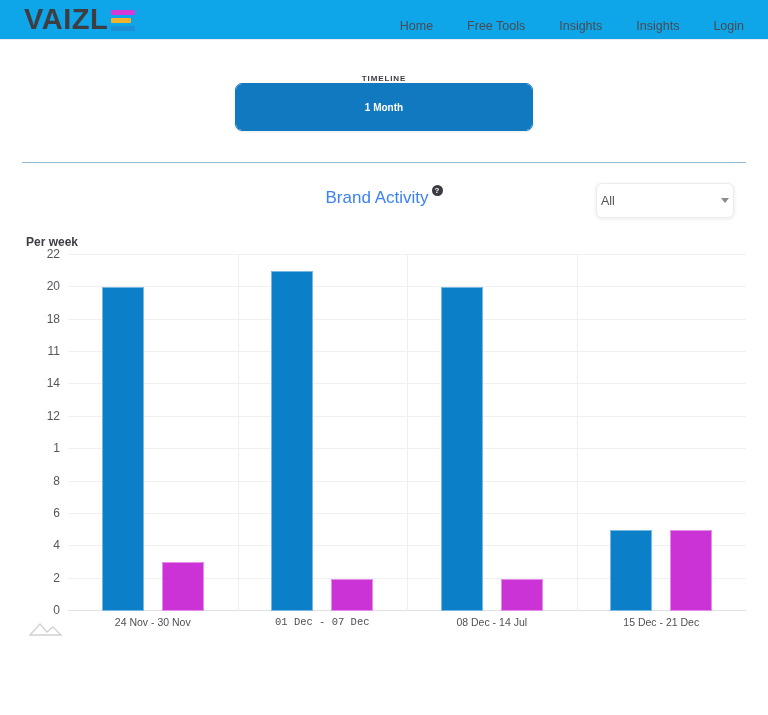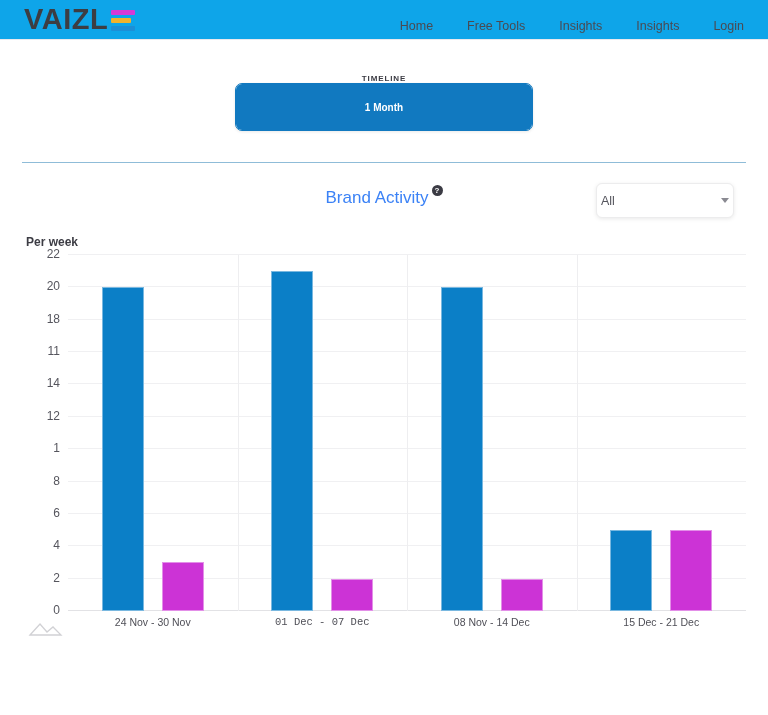--- a/index.html
+++ b/index.html
@@ -323,21 +323,21 @@
           <div class="bar" title="Series 1: 21" style="left: 30%; width: 6.2%; height: 95.4545%; background: rgb(11, 127, 199);"></div>
           <div class="bar" title="Series 2: 2" style="left: 38.8%; width: 6.2%; height: 9.09091%; background: rgb(204, 51, 214);"></div>
           <div class="bar" title="Series 1: 20" style="left: 55%; width: 6.2%; height: 90.9091%; background: rgb(11, 127, 199);"></div>
           <div class="bar" title="Series 2: 2" style="left: 63.8%; width: 6.2%; height: 9.09091%; background: rgb(204, 51, 214);"></div>
           <div class="bar" title="Series 1: 5" style="left: 80%; width: 6.2%; height: 22.7273%; background: rgb(11, 127, 199);"></div>
           <div class="bar" title="Series 2: 5" style="left: 88.8%; width: 6.2%; height: 22.7273%; background: rgb(204, 51, 214);"></div>
         </div>
       <div class="xlabels" id="xlabels">
           <span class="xlabel" style="left: 12.5%;">24 Nov - 30 Nov</span>
           <span class="xlabel" style="left: 37.5%; font-family: Liberation Mono, monospace;">01 Dec - 07 Dec</span>
-          <span class="xlabel" style="left: 62.5%;">08 Nov - 14 Dec</span>
+          <span class="xlabel" style="left: 62.5%;">08 Dec - 14 Jul</span>
           <span class="xlabel" style="left: 87.5%;">15 Dec - 21 Dec</span>
         </div>
       <svg class="corner-glyph" width="42" height="18" viewBox="0 0 42 18">
         <path d="M2 16 L12 5 L19 13 L25 8 L33 16 Z" fill="none" stroke="#9a9aa2" stroke-width="1.3"></path>
       </svg>
     </div>
   </div>
 
 </div>
 

